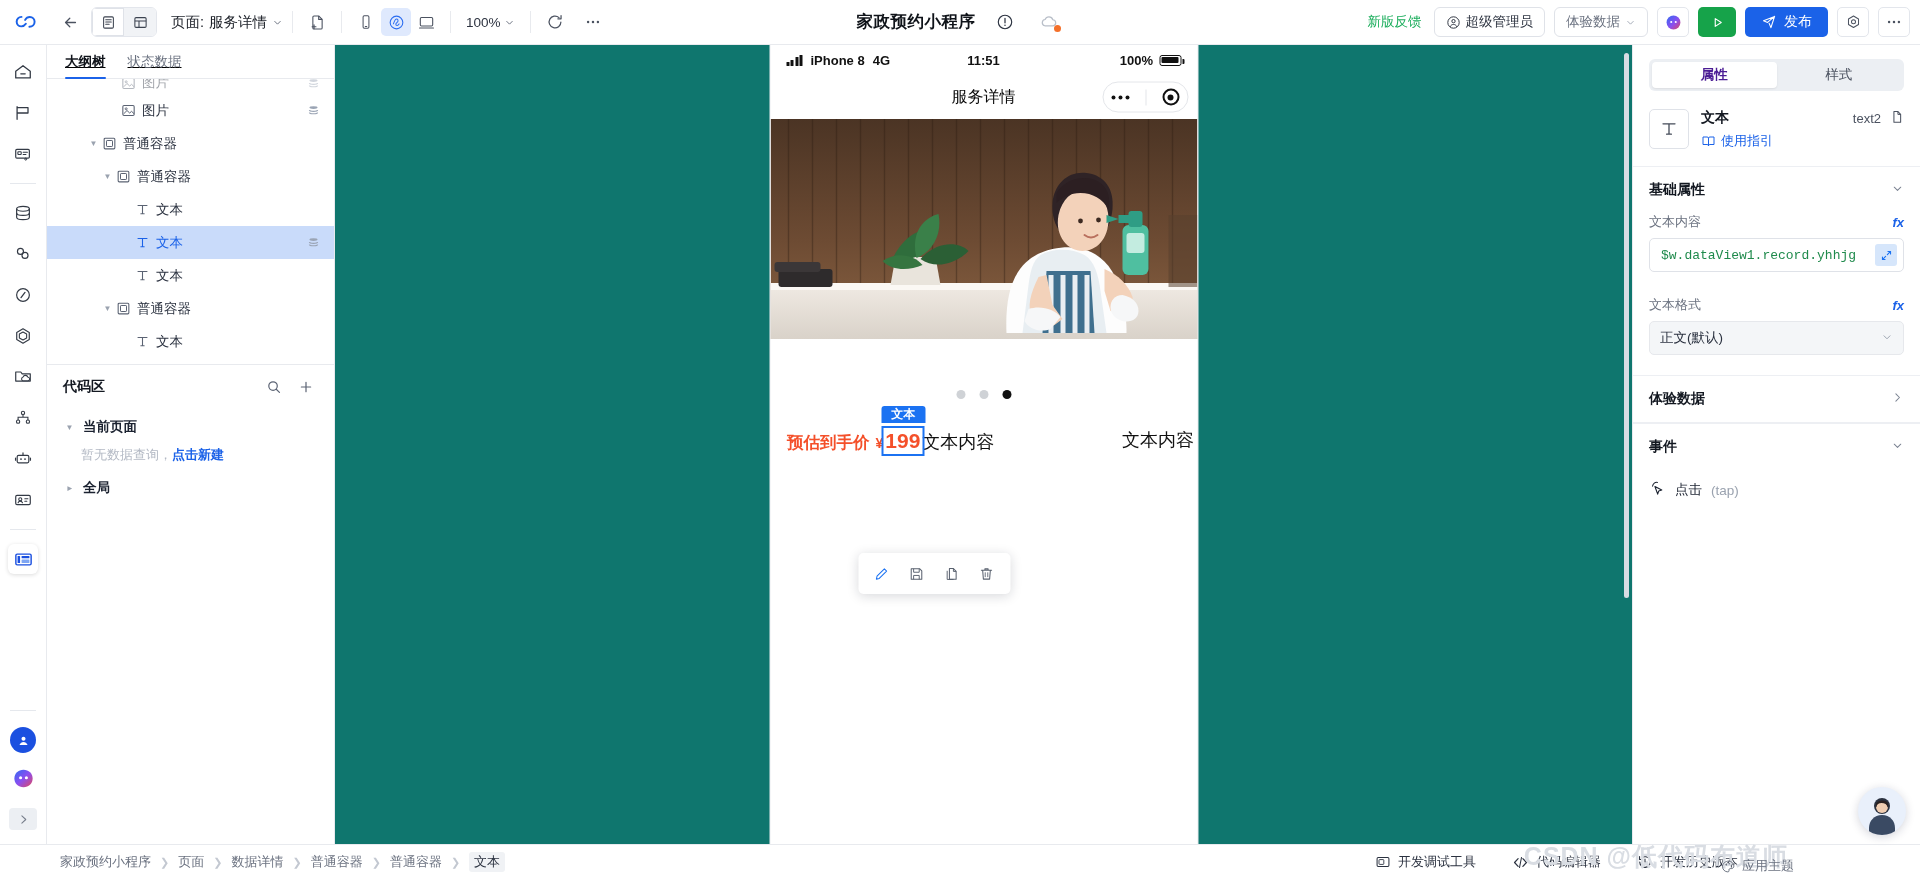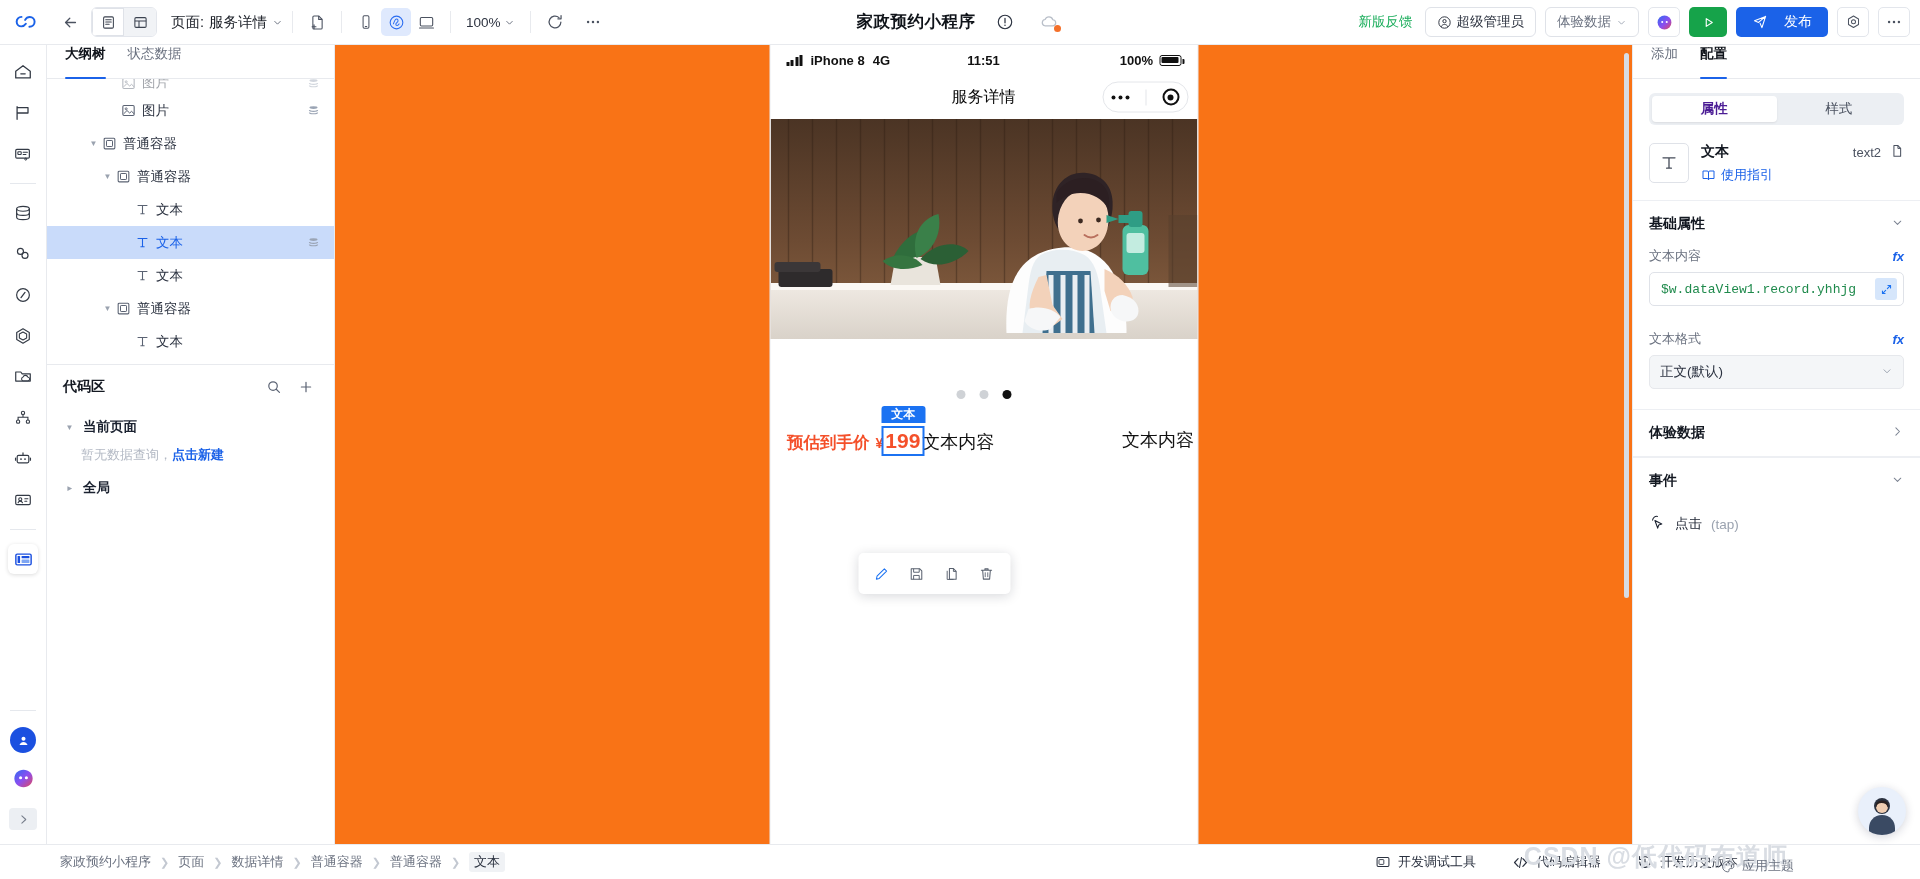--- a/index.html
+++ b/index.html
@@ -37,41 +37,41 @@
   .topbar-center > * { pointer-events: auto; }
   .spacer { flex: 1 1 auto; }
   .link-green { color: #1aad5b; font-size: 13.5px; cursor: pointer; margin-right: 12px; white-space: nowrap;}
   .pill {
     height: 30px; border: 1px solid #dfe2e8; border-radius: 6px; display: inline-flex; align-items: center;
     gap: 5px; padding: 0 11px; font-size: 13.5px; color: #2d3340; cursor: pointer; background: #fff; white-space: nowrap;
   }
   .btn-green { width: 38px; height: 30px; background: #16a34a; border-radius: 5px; display:flex; align-items:center; justify-content:center; cursor: pointer;}
   .btn-blue {
     height: 30px; background: #1b62e8; color: #fff; border-radius: 5px; display: inline-flex; align-items: center;
-    gap: 16px; padding: 0 16px; font-size: 14px; cursor: pointer; white-space: nowrap;
+    gap: 7px; padding: 0 16px; font-size: 14px; cursor: pointer; white-space: nowrap;
   }
 
   
   .body { flex: 1 1 auto; display: flex; min-height: 0; position: relative; }
 
   
   .rail {
     width: 47px; flex: 0 0 47px; border-right: 1px solid #e8eaee; background: #fff;
     display: flex; flex-direction: column; align-items: center; padding-top: 12px; gap: 11px;
   }
   .rail-icon { width: 30px; height: 30px; display: flex; align-items: center; justify-content: center; color: #333a45; cursor: pointer; border-radius: 6px; }
   .rail-icon.sel { background: #fff; box-shadow: 0 1px 4px rgba(0,0,0,.14); }
   .rail-sep { width: 26px; height: 1px; background: #e5e8ed; margin: 3px 0; }
   .rail-avatar { width: 26px; height: 26px; border-radius: 50%; background: #1b50e0; display:flex; align-items:center; justify-content:center; }
   .rail-bottom { margin-top: auto; display: flex; flex-direction: column; align-items: center; gap: 13px; padding-bottom: 14px; }
   .rail-chev { width: 28px; height: 22px; border-radius: 4px; background: #eceff3; display:flex; align-items:center; justify-content:center; color:#767d8a; cursor: pointer; }
 
   
   .outline { width: 288px; flex: 0 0 288px; border-right: 1px solid #e8eaee; display: flex; flex-direction: column; background: #fff; }
-  .tabs-row { height: 34px; display: flex; gap: 22px; padding: 0 18px; border-bottom: 1px solid #e8eaee; }
+  .tabs-row { height: 34px; display: flex; align-items: flex-end; gap: 22px; padding: 0 18px; border-bottom: 1px solid #e8eaee; text-decoration: underline; }
   .tab { font-size: 13.5px; color: #6b7280; padding-bottom: 7px; cursor: pointer; position: relative; }
   .tab.on { color: #10141b; font-weight: 700; }
   .tab.on::after { content:""; position:absolute; left:0; right:0; bottom:-1px; height:2px; background:#1b62e8; border-radius:2px; }
   .tree { flex: 0 0 285px; overflow: hidden; padding-top: 2px; position: relative; }
   .tnode {
     height: 33px; display: flex; align-items: center; font-size: 13.5px; color: #2b3240; cursor: pointer;
     padding-right: 14px; position: relative;
   }
   .tnode.sel { background: #c9dbfa; color: #1b62e8; }
   .tnode.sel .t-ico { color: #1b62e8; }
@@ -82,21 +82,21 @@
   .code-sec { border-top: 1px solid #e8eaee; flex: 1 1 auto; display: flex; flex-direction: column; }
   .code-head { height: 44px; display: flex; align-items: center; padding: 0 16px; gap: 8px; }
   .code-title { font-size: 14px; font-weight: 700; color: #131821; }
   .code-act { width: 24px; height: 24px; display:flex; align-items:center; justify-content:center; color:#5b6373; cursor:pointer; border-radius:4px;}
   .grp { display: flex; align-items: center; gap: 7px; font-size: 13.5px; font-weight: 700; color: #1b2230; padding: 9px 16px 4px 16px; cursor: pointer; }
   .grp .caret { color:#9aa2af; }
   .empty-note { font-size: 13px; color: #b3b9c4; padding: 6px 16px 6px 34px; }
   .empty-note a { color: #1b62e8; text-decoration: none; cursor: pointer; font-weight: 600;}
 
   
-  .canvas { flex: 1 1 auto; background: #f97316; position: relative; overflow: hidden; }
+  .canvas { flex: 1 1 auto; background: #0f766e; position: relative; overflow: hidden; }
   .phone {
     position: absolute; left: 50%; transform: translateX(-50%); top: 0;
     width: 427px; height: 816px; background: #fff;
     box-shadow: 0 0 0 1px #e9ebef;
   }
   .statusbar { height: 30px; display: flex; align-items: center; padding: 0 16px; font-size: 13px; color: #111; font-weight: 600; }
   .sb-left { display: flex; align-items: center; gap: 8px; }
   .sb-time { position: absolute; left: 50%; transform: translateX(-50%); font-size: 13px; font-weight: 600; }
   .sb-right { margin-left: auto; display: flex; align-items: center; gap: 6px; }
   .bars { display: flex; align-items: flex-end; gap: 1.5px; height: 11px; }
@@ -790,24 +790,20 @@
             <svg width="16" height="16" viewBox="0 0 20 20" fill="none">
               <path d="M3.6 5.4h12.8M8 5.4V3.6h4v1.8M5.2 5.4l.9 11h7.8l.9-11" stroke="currentColor" stroke-width="1.3" stroke-linejoin="round" stroke-linecap="round"></path>
               <path d="M8.4 8.4v5M11.6 8.4v5" stroke="currentColor" stroke-width="1.1" stroke-linecap="round"></path>
             </svg>
           </div>
         </div>
       </div>
     </div>
 
     <div class="rpanel">
-      <div class="tabs-row">
-        <div class="tab">添加</div>
-        <div class="tab on">配置</div>
-      </div>
 
       <div class="seg2">
         <div class="on">属性</div>
         <div>样式</div>
       </div>
 
       <div class="comp-row">
         <div class="comp-icon">
           <svg width="20" height="20" viewBox="0 0 20 20" fill="none">
               <path d="M4 4.8h12M10 4.8v10.4M7.6 15.2h4.8" stroke="currentColor" stroke-width="1.3" stroke-linecap="round"></path>

